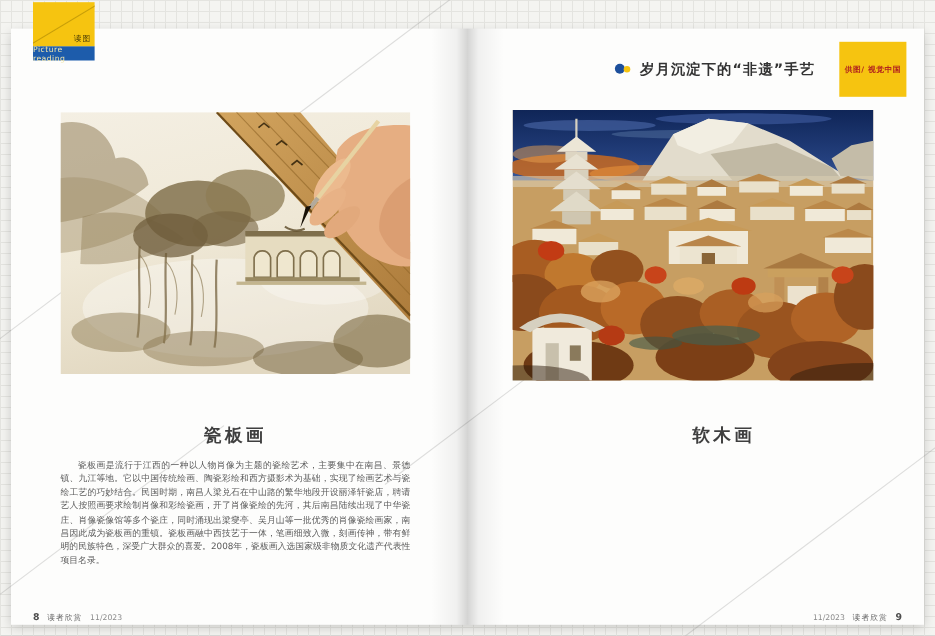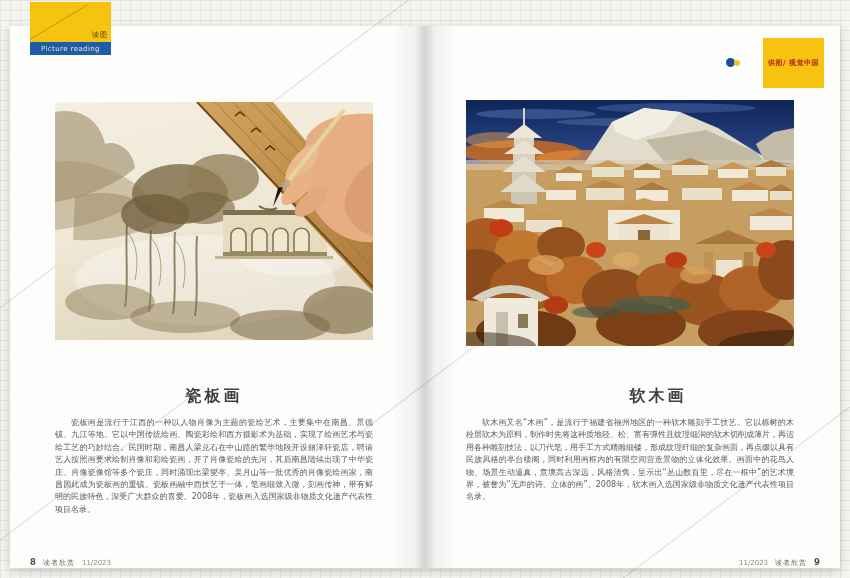--- a/index.html
+++ b/index.html
@@ -22,27 +22,27 @@
       rgba(0,0,0,0.16) 50%, rgba(0,0,0,0.05) 65%, rgba(0,0,0,0) 100%);
     pointer-events: none;
   }
   .diag { position: absolute; height: 1px; background: rgba(110,110,110,0.22);
           transform-origin: left center; z-index: 1; }
   .d1 { left: -30px; top: 330px; width: 560px; transform: rotate(-37deg); }
   .d2 { left: 350px; top: 440px; width: 520px; transform: rotate(-37deg); }
   .d3 { left: 600px; top: 595px; width: 430px; transform: rotate(-37deg); }
   .d4 { left: -60px; top: 585px; width: 330px; transform: rotate(-37deg); }
 
-  .logo { position: absolute; left: 30px; top: 2px; width: 81px; z-index: 6; }
+  .logo { position: absolute; left: 30px; top: 2px; width: 56px; z-index: 6; }
   .logo-yellow { position: relative; height: 40px; background: #f6c410; overflow: hidden; }
   .logo-diag { position: absolute; left: -2px; top: 38px; width: 70px; height: 1px;
                background: #c79e08; transform: rotate(-31deg); transform-origin: left center; }
   .logo-cn { position: absolute; right: 3px; bottom: 2px; font-size: 7px; color: #4a3c05; letter-spacing: 1px; }
   .logo-blue { height: 13px; background: #1d5cab; color: #f3e7ae; font-size: 7px;
-               display: flex; align-items: center; justify-content: center; letter-spacing: 0.4px; text-align: right; }
+               display: flex; align-items: center; justify-content: center; letter-spacing: 0.4px; }
 
   .article-header { position: absolute; top: 38px; right: 26px; display: flex;
                     align-items: center; gap: 8px; z-index: 6; }
   .brand-dots { position: relative; width: 15px; height: 10px; }
   .dot-blue { position: absolute; left: 0; top: 0; width: 9px; height: 9px;
               border-radius: 50%; background: #1d4f9c; }
   .dot-yellow { position: absolute; left: 8px; top: 2px; width: 6px; height: 6px;
                 border-radius: 50%; background: #f6c410; }
   .header-title { font-size: 13px; font-weight: bold; color: #333; letter-spacing: 1px; }
   .credit-badge { background: #f6c410; color: #b3261e; font-size: 7px; font-weight: bold;
@@ -87,20 +87,21 @@
       <span class="logo-cn">读图</span>
     </div>
     <div class="logo-blue">Picture reading</div>
   </div>
 
   <div class="article-header">
     <span class="brand-dots">
       <span class="dot-blue"></span>
       <span class="dot-yellow"></span>
     </span>
+    <span class="header-title">岁月沉淀下的“非遗”手艺</span>
     <span class="credit-badge">供图/ 视觉中国</span>
   </div>
 
   <svg class="photo photo-left" width="318" height="238" viewBox="0 0 318 238" xmlns="http://www.w3.org/2000/svg">
     <defs>
       <linearGradient id="lg-porcelain" x1="0" y1="0" x2="0.3" y2="1">
         <stop offset="0" stop-color="#f4efe3"></stop>
           <stop offset="0.55" stop-color="#efe8d6"></stop>
         <stop offset="1" stop-color="#e2d8c1"></stop>
       </linearGradient>
@@ -323,21 +324,20 @@
       <rect x="52" y="214" width="10" height="14" fill="#8a7a5c"></rect>
     </g>
     <ellipse cx="10" cy="246" rx="60" ry="14" fill="#2e1c0c" opacity="0.5"></ellipse>
     <ellipse cx="322" cy="246" rx="70" ry="16" fill="#2e1c0c" opacity="0.5"></ellipse>
   </svg>
 
   <div class="article-title title-left">瓷板画</div>
   <div class="article-title title-right">软木画</div>
 
   <div class="article-body body-left">瓷板画是流行于江西的一种以人物肖像为主题的瓷绘艺术，主要集中在南昌、景德镇、九江等地。它以中国传统绘画、陶瓷彩绘和西方摄影术为基础，实现了绘画艺术与瓷绘工艺的巧妙结合。民国时期，南昌人梁兑石在中山路的繁华地段开设丽泽轩瓷店，聘请艺人按照画要求绘制肖像和彩绘瓷画，开了肖像瓷绘的先河，其后南昌陆续出现了中华瓷庄、肖像瓷像馆等多个瓷庄，同时涌现出梁燮亭、吴月山等一批优秀的肖像瓷绘画家，南昌因此成为瓷板画的重镇。瓷板画融中西技艺于一体，笔画细致入微，刻画传神，带有鲜明的民族特色，深受广大群众的喜爱。2008年，瓷板画入选国家级非物质文化遗产代表性项目名录。</div>
-  <div class="article-body body-right">软木画又名“木画”，是流行于福建省福州地区的一种软木雕刻手工技艺。它以栎树的木栓层软木为原料，制作时先将这种质地轻、松、富有弹性且纹理细润的软木切削成薄片，再运用各种雕刻技法，以刀代笔，用手工方式精雕细镂，形成纹理纤细的复杂画面，再点缀以具有民族风格的亭台楼阁，同时利用画框内的有限空间营造景物的立体化效果。画面中的花鸟人物、场景生动逼真，意境高古深远，风格清隽，呈示出“丛山数百里，尽在一框中”的艺术境界，被誉为“无声的诗、立体的画”。2008年，软木画入选国家级非物质文化遗产代表性项目名录。</div>
 
   <div class="footer footer-left">
     <span class="pagenum">8</span>
     <span class="mag">读者欣赏</span>
     <span>11/2023</span>
   </div>
   <div class="footer footer-right">
     <span>11/2023</span>
     <span class="mag">读者欣赏</span>
     <span class="pagenum">9</span>

